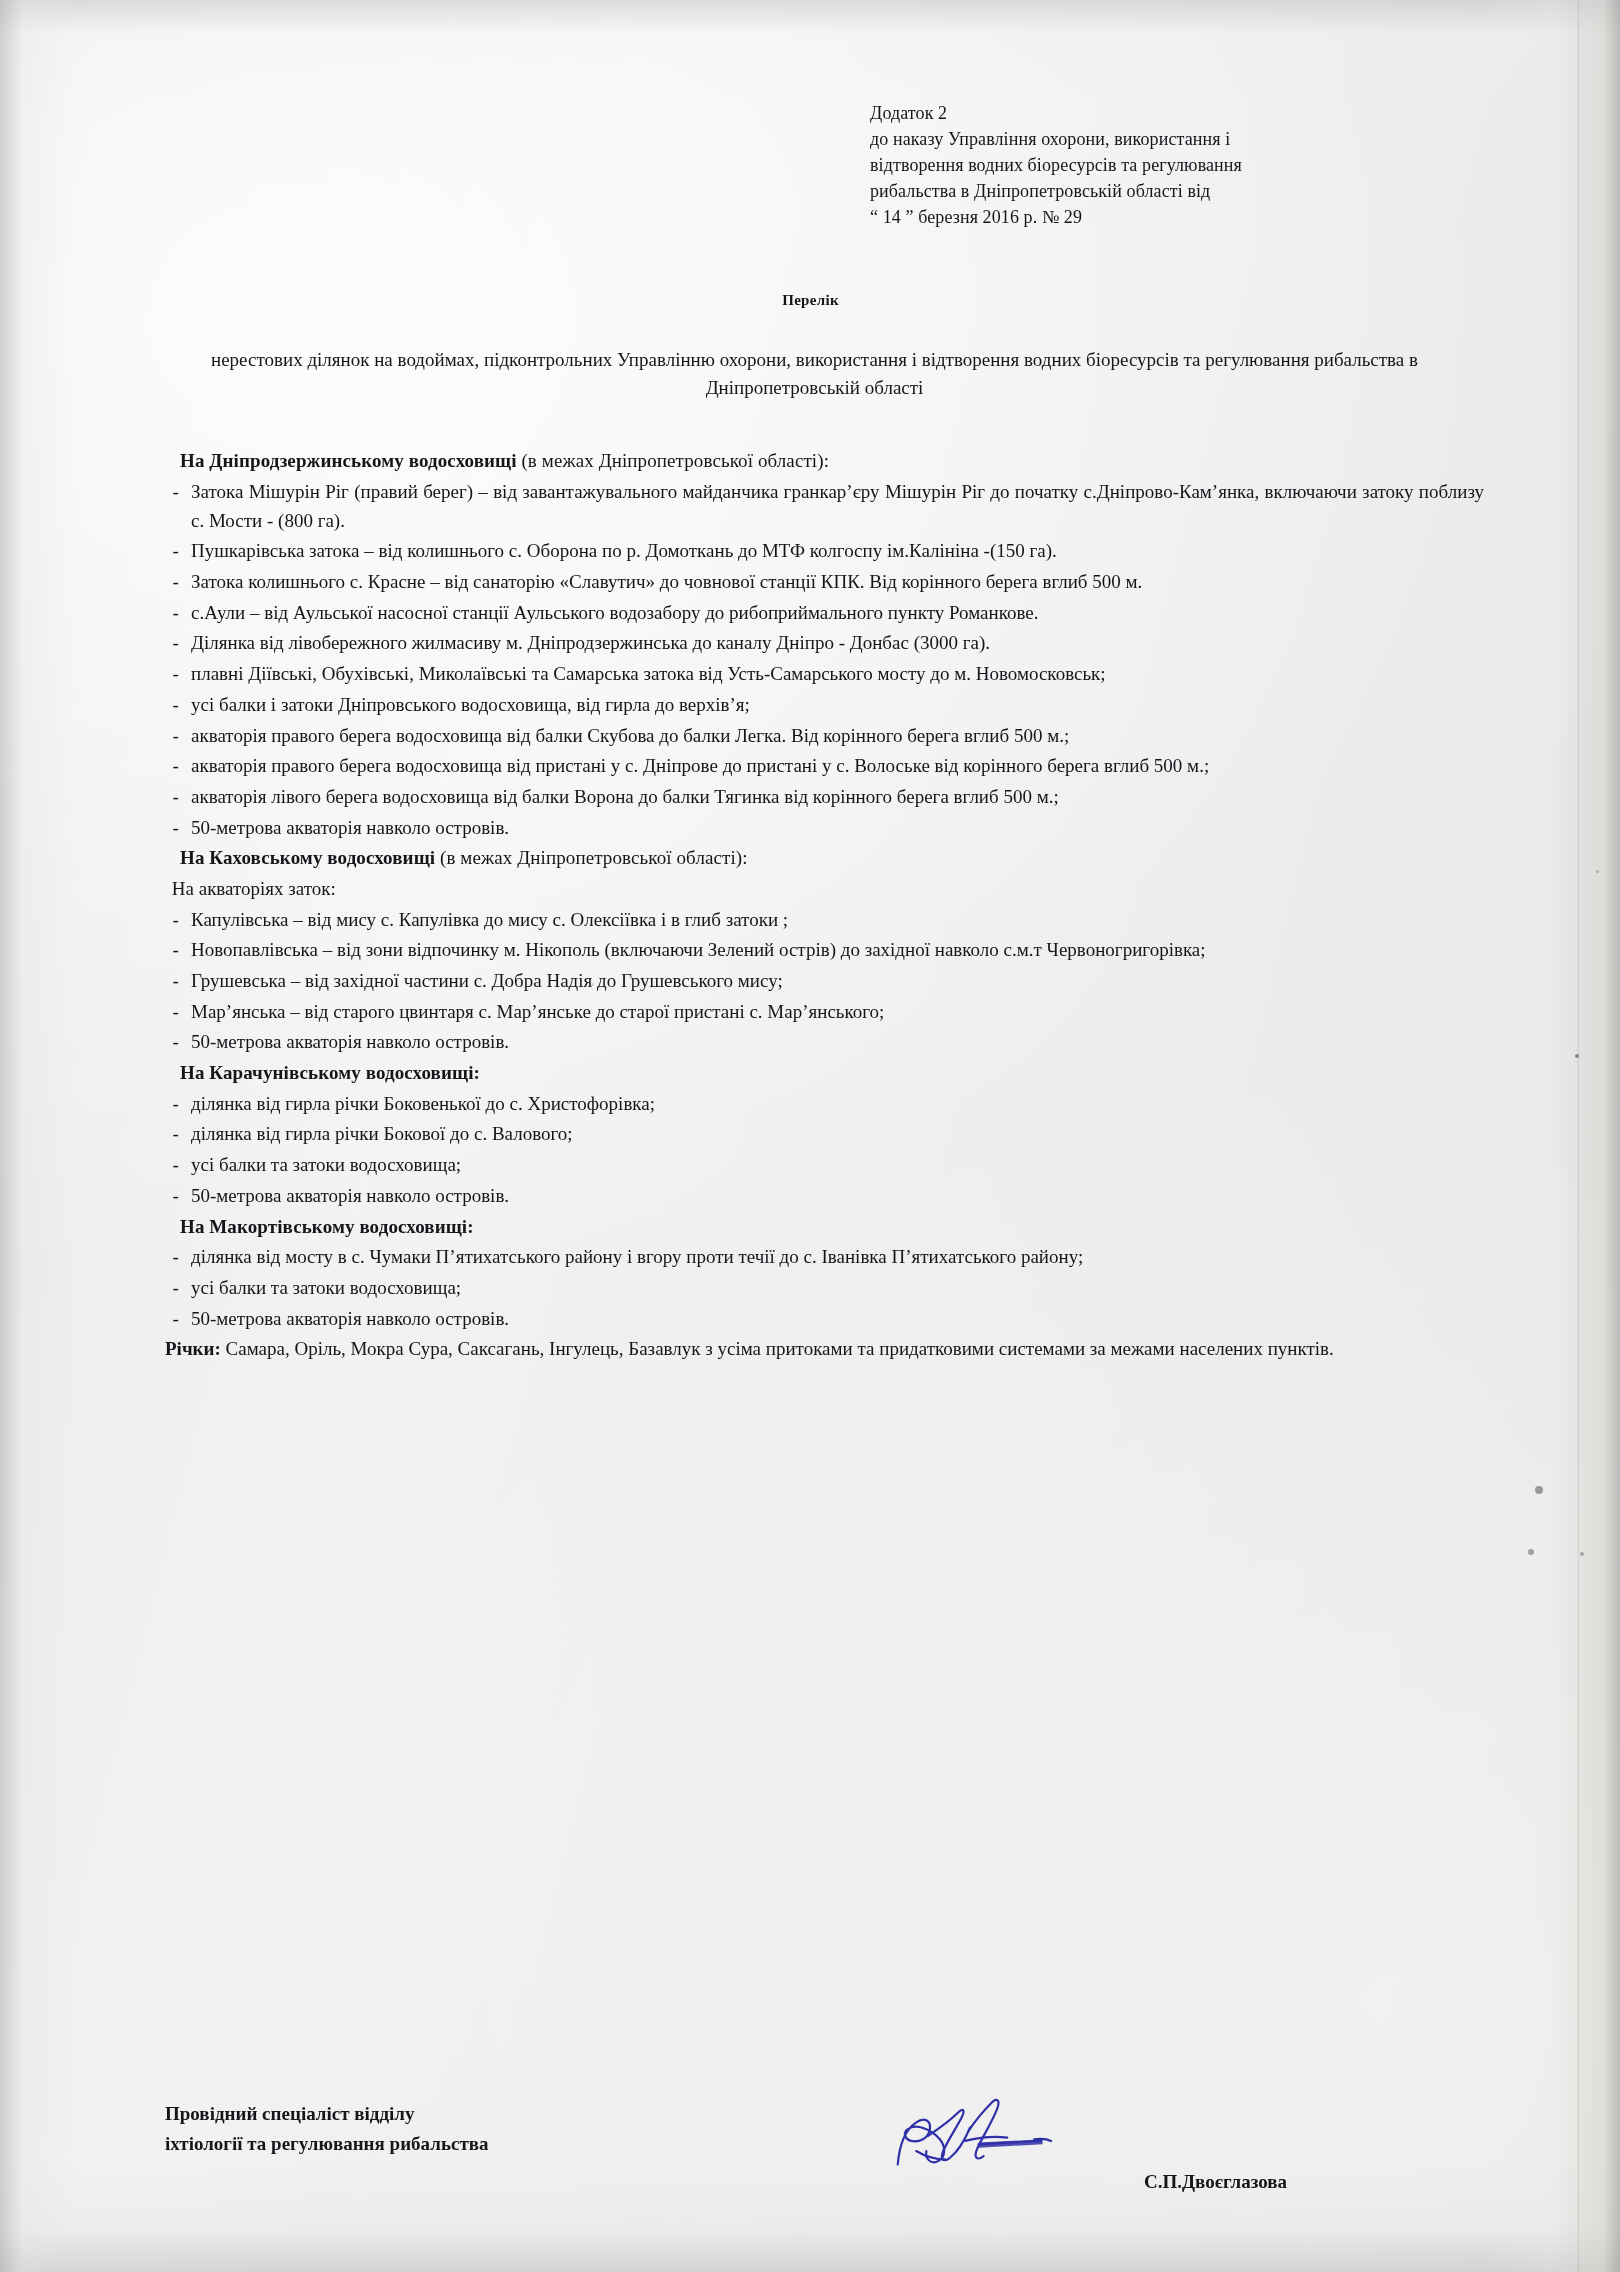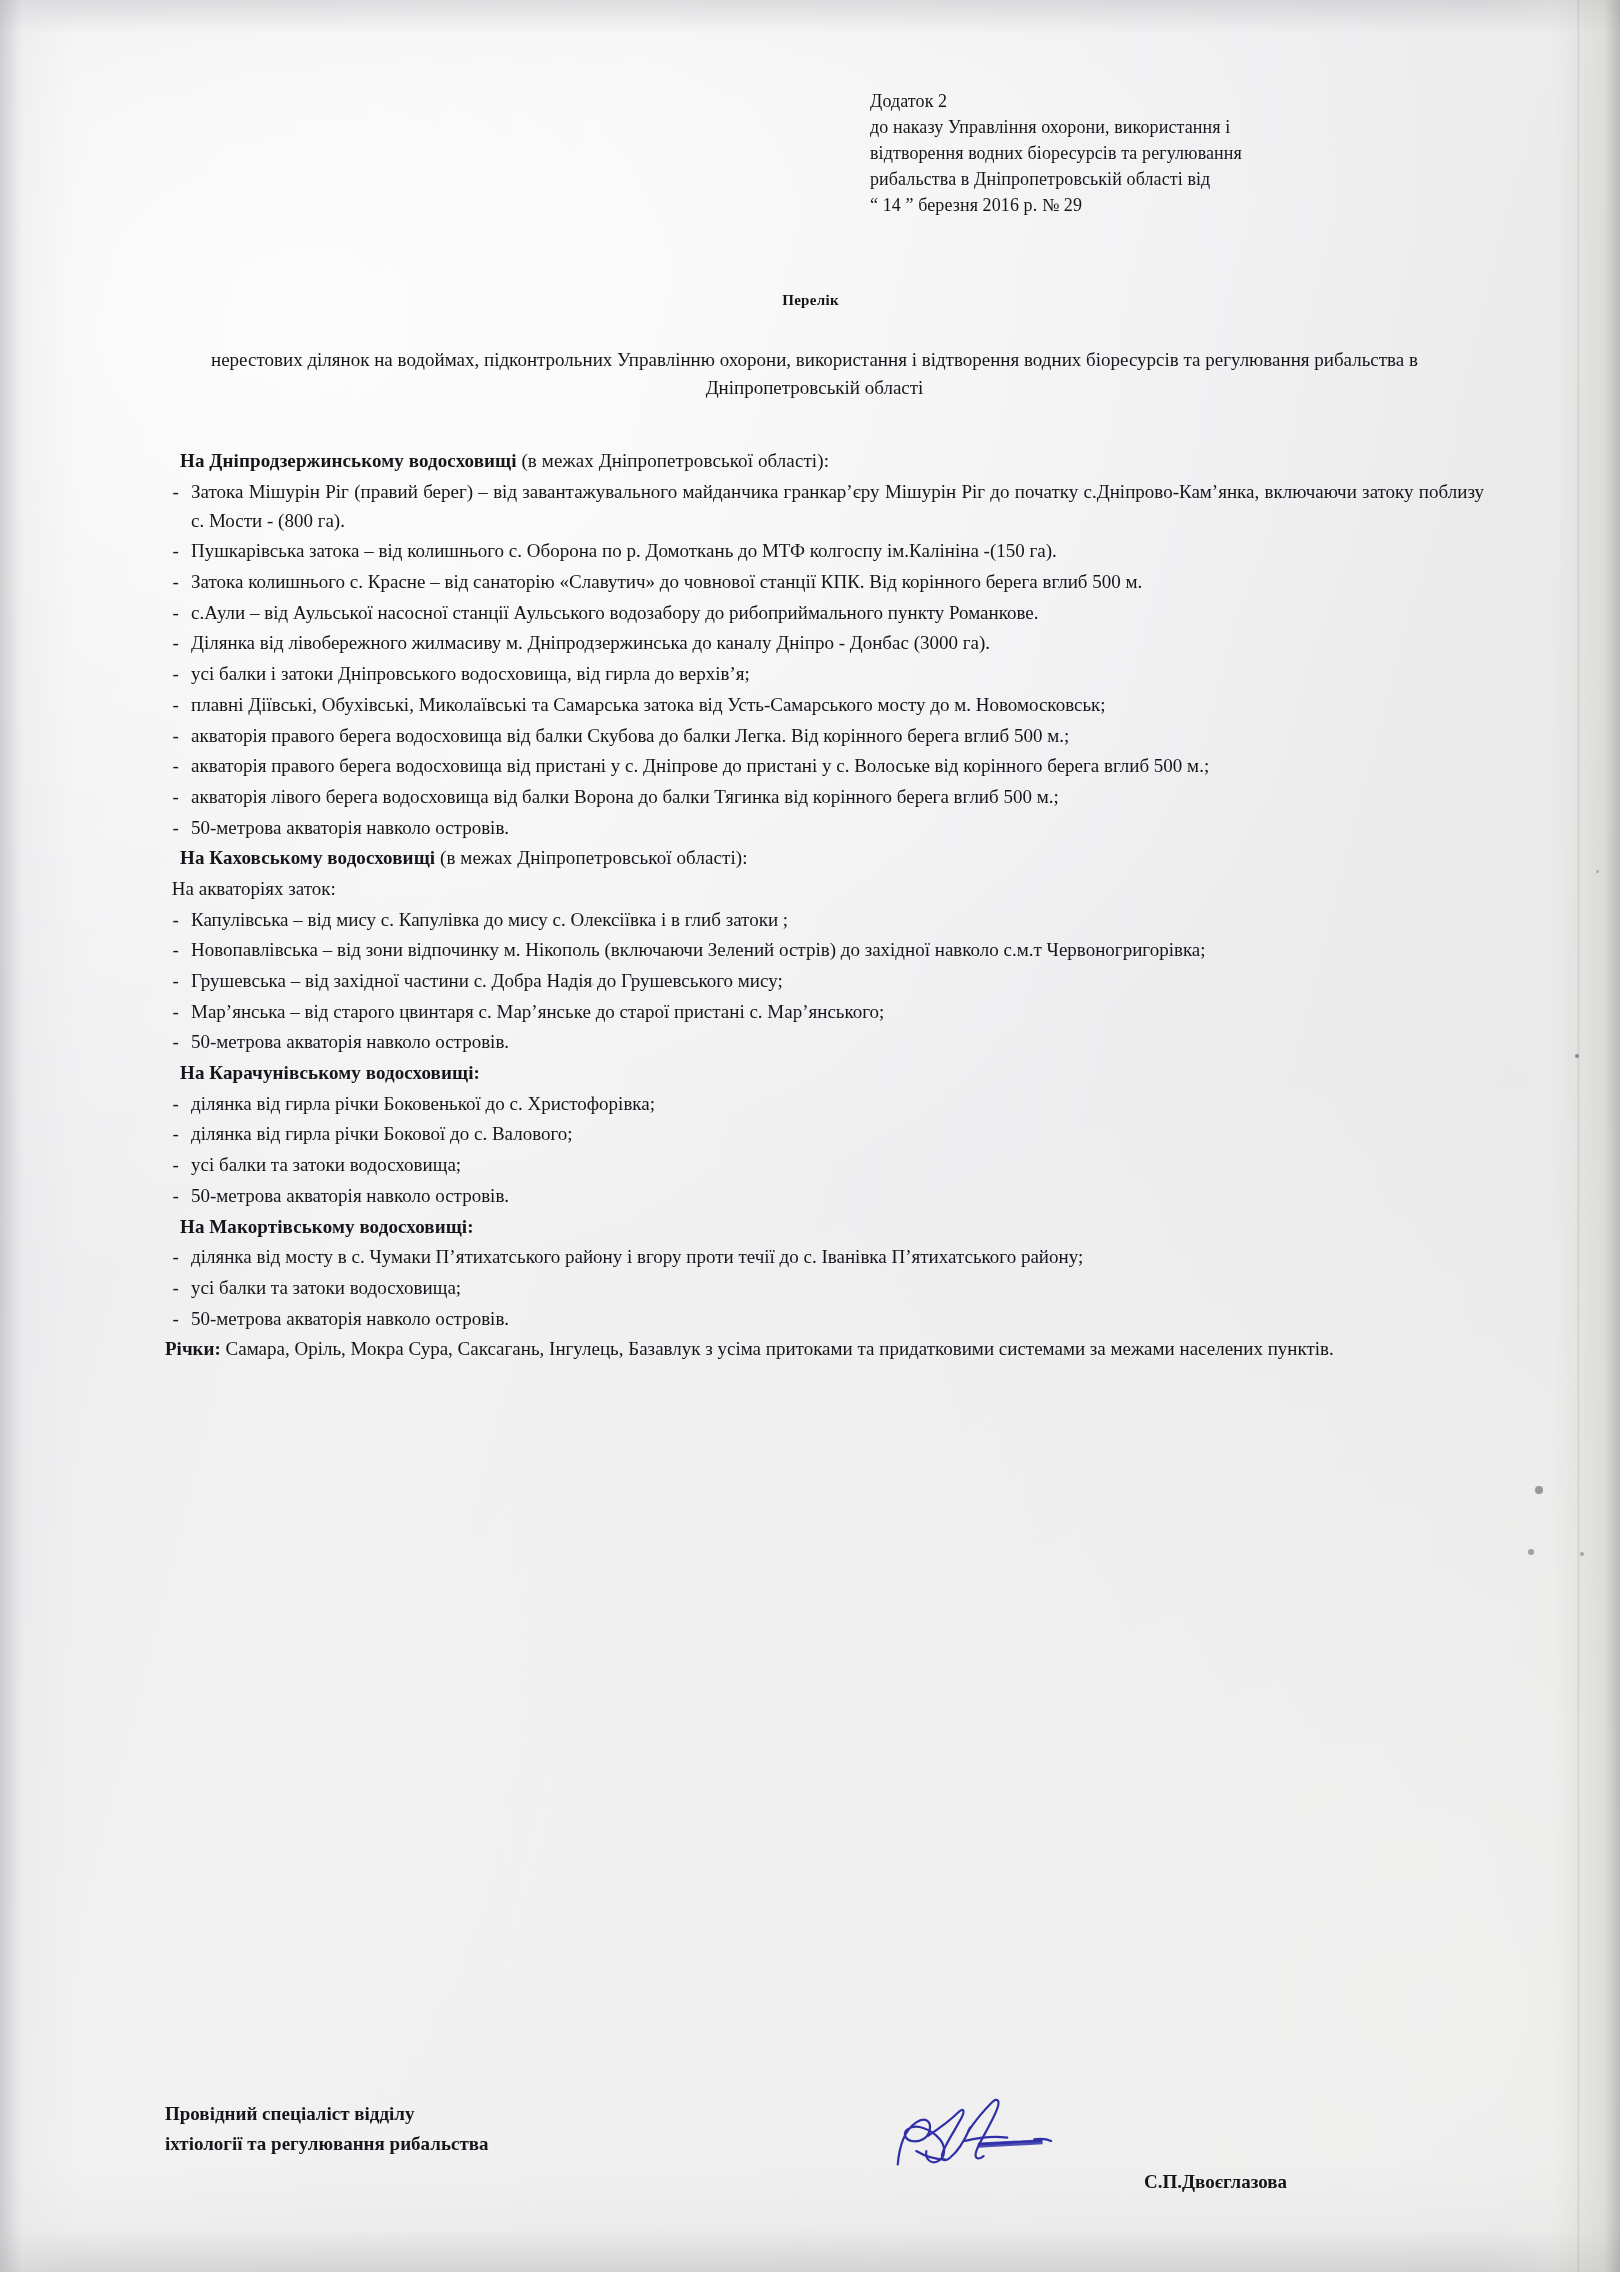--- a/index.html
+++ b/index.html
@@ -50,21 +50,21 @@
     position:absolute; top:0; bottom:0; width:2.5px; z-index:3;
     pointer-events:none;
     background:linear-gradient(90deg, rgba(0,0,0,0) 0%, rgba(120,120,125,.16) 50%, rgba(0,0,0,0) 100%);
   }
 
   .content{position:relative; z-index:5;}
 
   
   .doc-header{
     position:absolute;
-    left:870px; top:88px; width:642px;
+    left:870px; top:100px; width:642px;
     font-size:18px; line-height:26px;
     letter-spacing:0.1px;
   }
   .doc-header div{white-space:nowrap;}
 
   
   .doc-title{
     position:absolute; left:0; top:292px; width:1621px;
     text-align:center; font-weight:bold; font-size:15px;
     letter-spacing:0.3px;
@@ -176,22 +176,22 @@
 
     <div class="body-block">
 
       <p class="sec-head"><span>На Дніпродзержинському водосховищі</span><span class="reg"> (в межах Дніпропетровської області):</span></p>
       <p class="bullet">Затока Мішурін Ріг (правий берег) – від завантажувального майданчика гранкар’єру Мішурін Ріг до початку с.Дніпрово-Кам’янка, включаючи затоку поблизу с. Мости - (800 га).</p>
       <p class="bullet">Пушкарівська затока – від колишнього с. Оборона по р. Домоткань до МТФ колгоспу ім.Калініна -(150 га).</p>
       <p class="bullet">Затока колишнього с. Красне – від санаторію «Славутич» до човнової станції КПК. Від корінного берега вглиб 500 м.</p>
       <p class="bullet">с.Аули – від Аульської насосної станції Аульського водозабору до рибоприймального пункту Романкове.</p>
       <p class="bullet">Ділянка від лівобережного жилмасиву м. Дніпродзержинська до каналу Дніпро - Донбас (3000 га).</p>
 
+      <p class="bullet">плавні Діївські, Обухівські, Миколаївські та Самарська затока від Усть-Самарського мосту до м. Новомосковськ;</p>
       <p class="bullet one-line">усі балки і затоки Дніпровського водосховища, від гирла до верхів’я;</p>
-      <p class="bullet">плавні Діївські, Обухівські, Миколаївські та Самарська затока від Усть-Самарського мосту до м. Новомосковськ;</p>
       <p class="bullet">акваторія правого берега водосховища від балки Скубова до балки Легка. Від корінного берега вглиб 500 м.;</p>
       <p class="bullet">акваторія правого берега водосховища від пристані у с. Дніпрове до пристані у с. Волоське від корінного берега вглиб 500 м.;</p>
       <p class="bullet">акваторія лівого берега водосховища від балки Ворона до балки Тягинка від корінного берега вглиб 500 м.;</p>
       <p class="bullet one-line">50-метрова акваторія навколо островів.</p>
 
       <p class="sec-head"><span>На Каховському водосховищі</span><span class="reg"> (в межах Дніпропетровської області):</span></p>
       <p class="plain-line">На акваторіях заток:</p>
       <p class="bullet one-line">Капулівська – від мису с. Капулівка до мису с. Олексіївка і в глиб затоки ;</p>
       <p class="bullet">Новопавлівська – від зони відпочинку м. Нікополь (включаючи Зелений острів) до західної навколо с.м.т Червоногригорівка;</p>
       <p class="bullet one-line">Грушевська – від західної частини с. Добра Надія до Грушевського мису;</p>

